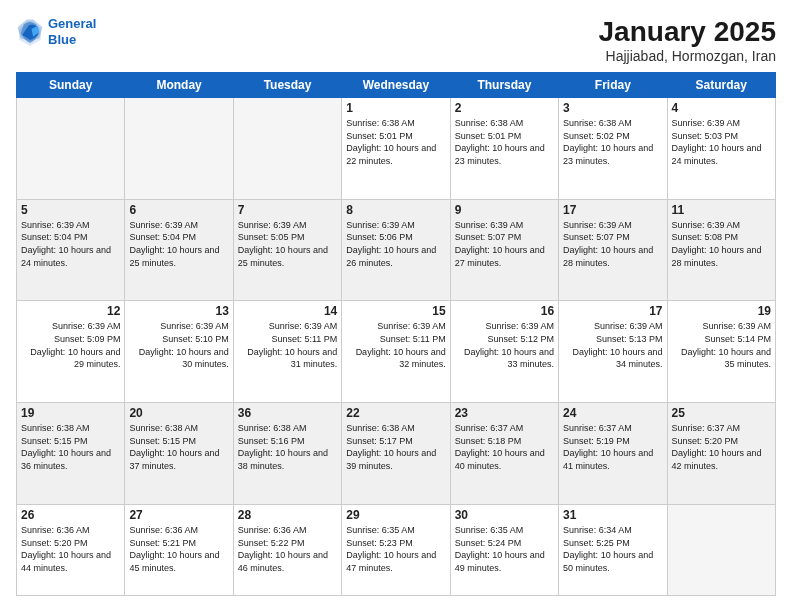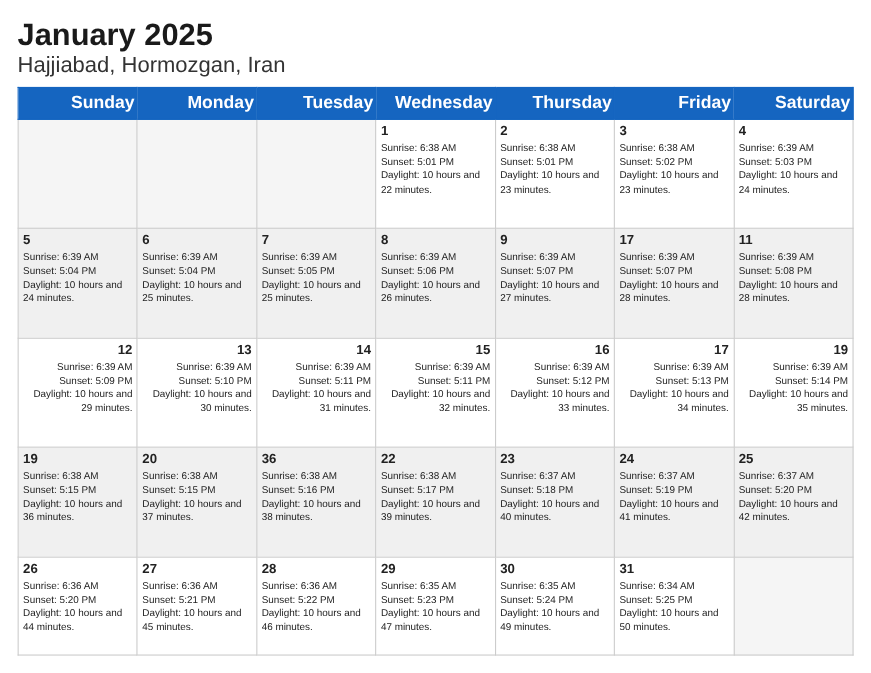--- a/index.html
+++ b/index.html
@@ -35,44 +35,44 @@
       line-height: 1.2;
     }
     .logo-text span {
       color: #1565c0;
     }
     .logo-icon {
       width: 28px;
       height: 28px;
     }
     .title-block {
-      text-align: left;
+      text-align: right;
     }
     .main-title {
       font-size: 28px;
       font-weight: bold;
       color: #1a1a1a;
     }
     .subtitle {
-      font-size: 20px;
+      font-size: 14px;
       color: #333;
     }
     .calendar {
       flex: 1;
       border: 1px solid #ccc;
       border-collapse: collapse;
       width: 100%;
       table-layout: fixed;
     }
     .calendar th {
       background: #1565c0;
       color: #fff;
-      text-align: right;
+      text-align: center;
       padding: 5px 2px;
-      font-size: 16px;
+      font-size: 12px;
       font-weight: bold;
       border: 1px solid #1565c0;
     }
     .calendar td {
       border: 1px solid #ccc;
       vertical-align: top;
       padding: 3px 4px;
       font-size: 9.5px;
       color: #222;
       background: #fff;
@@ -97,20 +97,33 @@
       width: 100%;
       border-collapse: collapse;
     }
     tr { height: auto; }
   </style>
 </head>
 <body>
 
 <div class="page">
   <div class="header">
+    <div class="logo">
+      <svg class="logo-icon" viewBox="0 0 36 36">
+        <polygon points="18,4 32,14 32,28 18,36 4,28 4,14" fill="#1565c0" opacity="0.15"></polygon>
+        <polygon points="22,2 34,12 30,26 18,30 6,26 2,12 14,2" fill="#1565c0" opacity="0.3"></polygon>
+        <path d="M10 8 Q18 2 26 8 L30 20 Q24 30 18 32 Q12 30 6 20 Z" fill="#1565c0" opacity="0.5"></path>
+        <path d="M16 10 Q22 6 28 12 L28 22 Q22 28 18 28 L8 22 Z" fill="#1565c0"></path>
+        <path d="M20 14 L28 10 L30 18 L22 24 Z" fill="#42a5f5"></path>
+      </svg>
+      <div class="logo-text">
+        <div><span>General</span></div>
+        <div><span style="color:#1565c0">Blue</span></div>
+      </div>
+    </div>
     <div class="title-block">
       <div class="main-title">January 2025</div>
       <div class="subtitle">Hajjiabad, Hormozgan, Iran</div>
     </div>
   </div>
 
   <table class="calendar">
     <thead>
       <tr>
       <th>Sunday</th>

